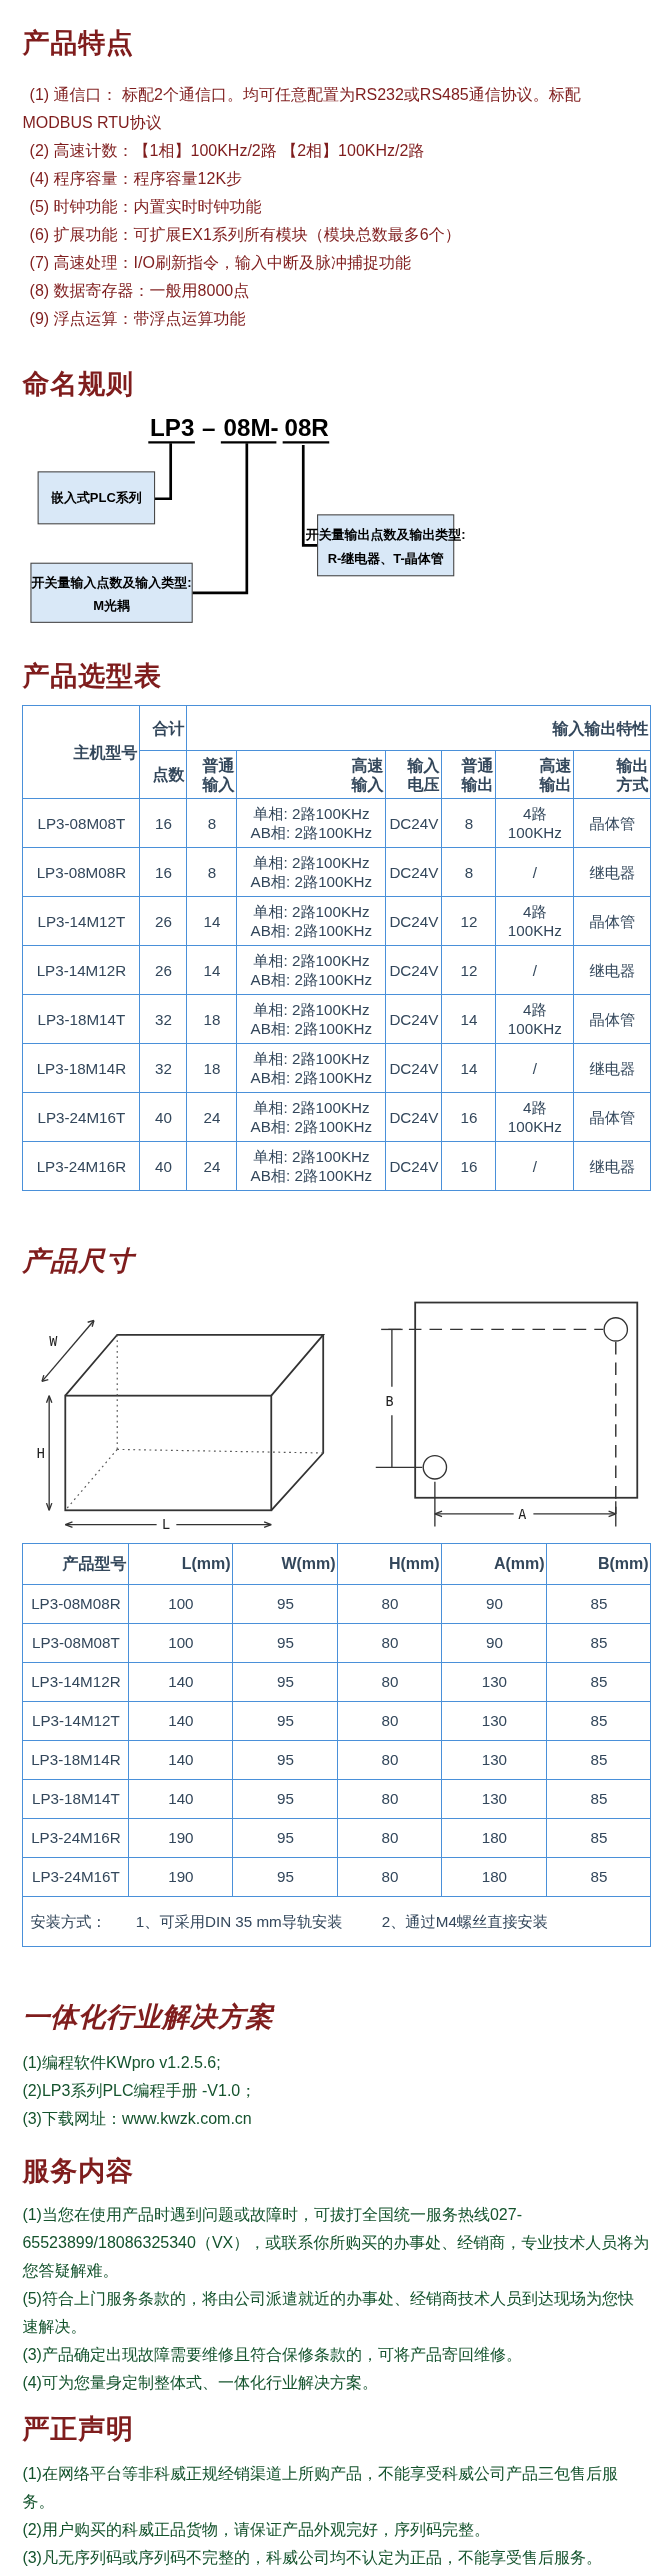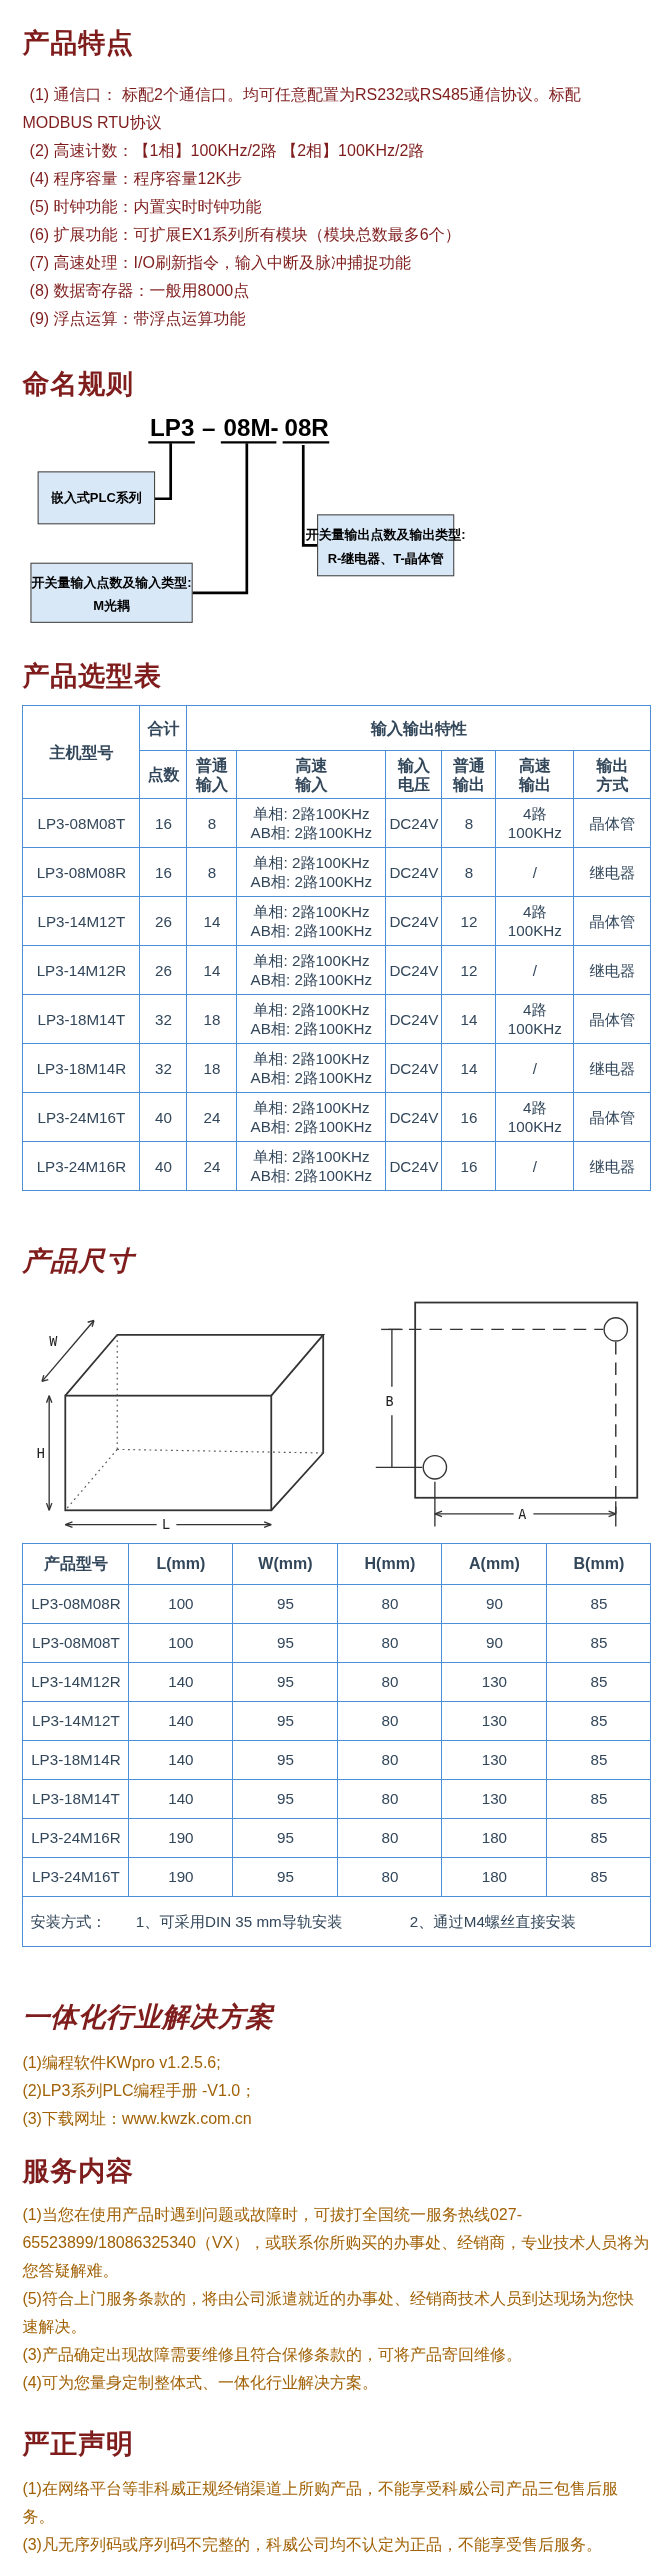--- a/index.html
+++ b/index.html
@@ -10,41 +10,41 @@
     color:#111; padding:25px 22.4px 18px 22.4px;
   }
   h1.sec {
     font-size:27px; font-weight:700; color:#7f1d1d; letter-spacing:0.9px;
   }
   .feat-list { margin-top:20px; }
   .feat-list p {
     font-size:16px; line-height:28px; color:#7f1d1d; text-indent:7.2px;
   }
   .plain-list p {
-    font-size:16px; line-height:28px; color:#a16207;
+    font-size:16px; line-height:28px; color:#14532d;
   }
   
   .naming-wrap { margin-top:33px; }
   .naming-svg { display:block; margin-top:7.2px; }
   
   table { border-collapse:collapse; width:627px; color:#33475b; table-layout:fixed; }
   td { border:1.3px solid #4a90d9; text-align:center; vertical-align:middle;
        font-size:15.2px; line-height:19px; padding:2.7px 1.8px; }
-  .thd { font-weight:700; font-size:16px; }
+  .thd { font-weight:700; font-size:16px;text-align:right; }
   .pre { white-space:pre-line; }
   .sel-table { margin-top:10.8px; }
   .sel-table .r1 td { height:45px; }
   .sel-table .r2 td { height:48px; }
   .sel-table .data td { height:49px; }
   .dim-table { margin-top:12.5px; }
   .dim-table .hrow td { height:41px; }
   .dim-table .data td { height:39px; font-size:15.2px; }
   .dim-table .foot td { height:50px; text-align:left; padding-left:7.2px; font-size:15.2px; }
   .dim-table .foot .gap1 { margin-left:25px; }
-  .dim-table .foot .gap2 { margin-left:63px; }
+  .dim-table .foot .gap2 { margin-left:35px; }
   .mt-sec { margin-top:52px;font-style:italic; }
   .mt-sec-sm { margin-top:14.3px; }
   .dim-diagrams { margin-top:10.8px; display:flex; justify-content:space-between; align-items:flex-start; }
 </style>
 </head>
 <body>
 
 <h1 class="sec">产品特点</h1>
 <div class="feat-list">
   <p>(1) 通信口：  标配2个通信口。均可任意配置为RS232或RS485通信协议。标配MODBUS RTU协议</p>
@@ -390,18 +390,19 @@
 </div>
 
 <h1 class="sec" style="margin-top:20px">服务内容</h1>
 <div class="plain-list" style="margin-top:12.5px">
   <p>(1)当您在使用产品时遇到问题或故障时，可拔打全国统一服务热线027-65523899/18086325340（VX），或联系你所购买的办事处、经销商，专业技术人员将为您答疑解难。</p>
   <p>(5)符合上门服务条款的，将由公司派遣就近的办事处、经销商技术人员到达现场为您快速解决。</p>
   <p>(3)产品确定出现故障需要维修且符合保修条款的，可将产品寄回维修。</p>
   <p>(4)可为您量身定制整体式、一体化行业解决方案。</p>
 </div>
 
-<h1 class="sec" style="margin-top:29px">严正声明</h1>
+<h1 class="sec" style="margin-top:14px">严正声明</h1>
 <div class="plain-list" style="margin-top:12.5px">
   <p>(1)在网络平台等非科威正规经销渠道上所购产品，不能享受科威公司产品三包售后服务。</p>
+  <p>(2)用户购买的科威正品货物，请保证产品外观完好，序列码完整。</p>
   <p>(3)凡无序列码或序列码不完整的，科威公司均不认定为正品，不能享受售后服务。</p>
 </div>
 
 
 </body></html>

